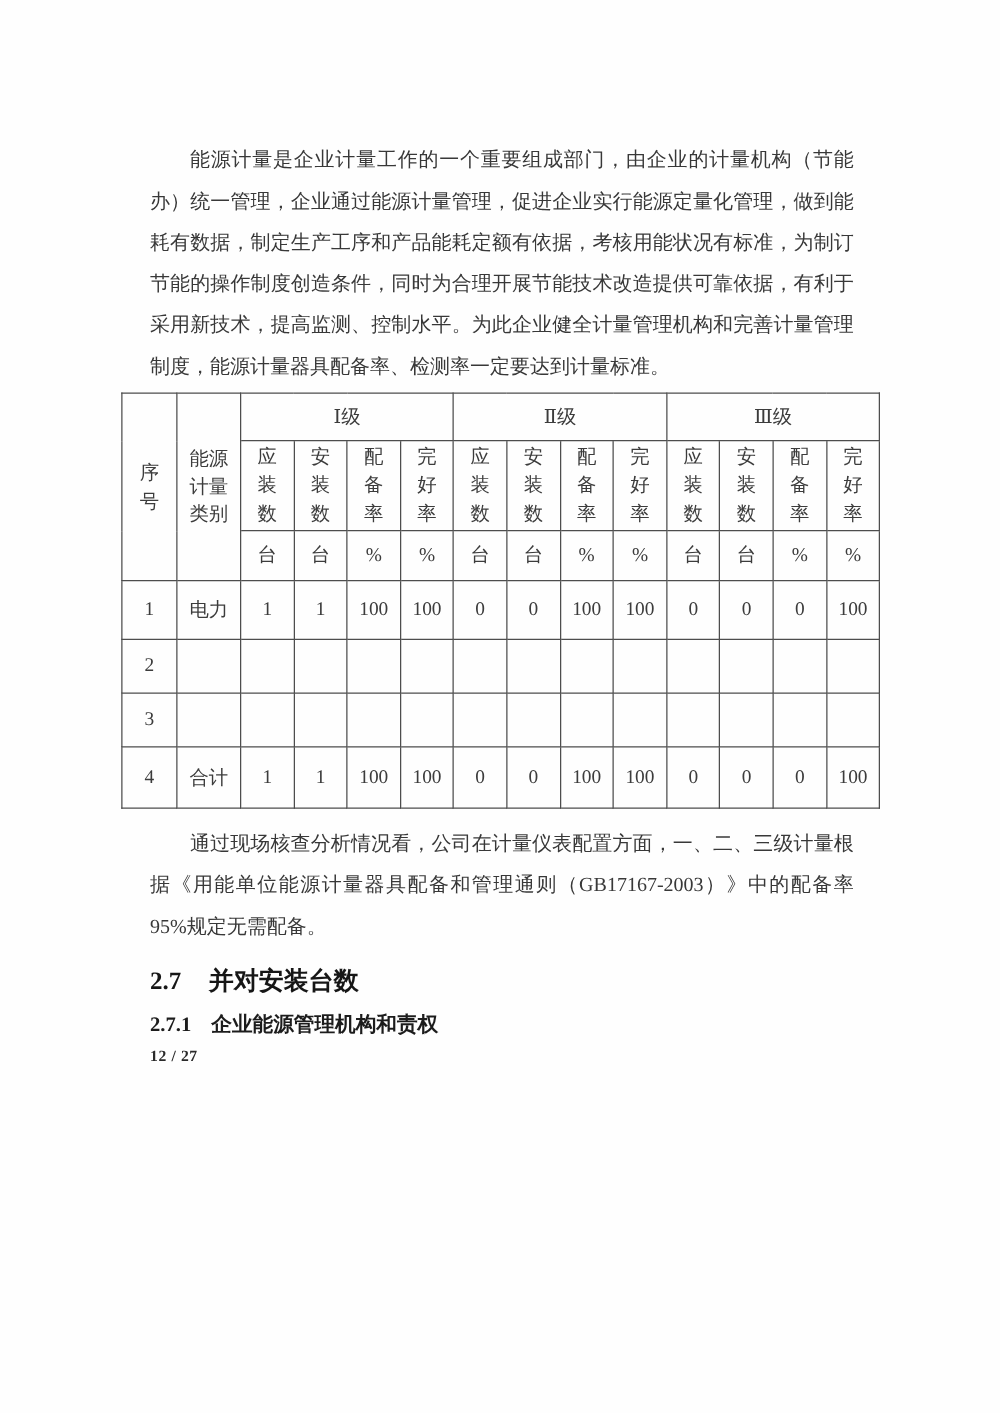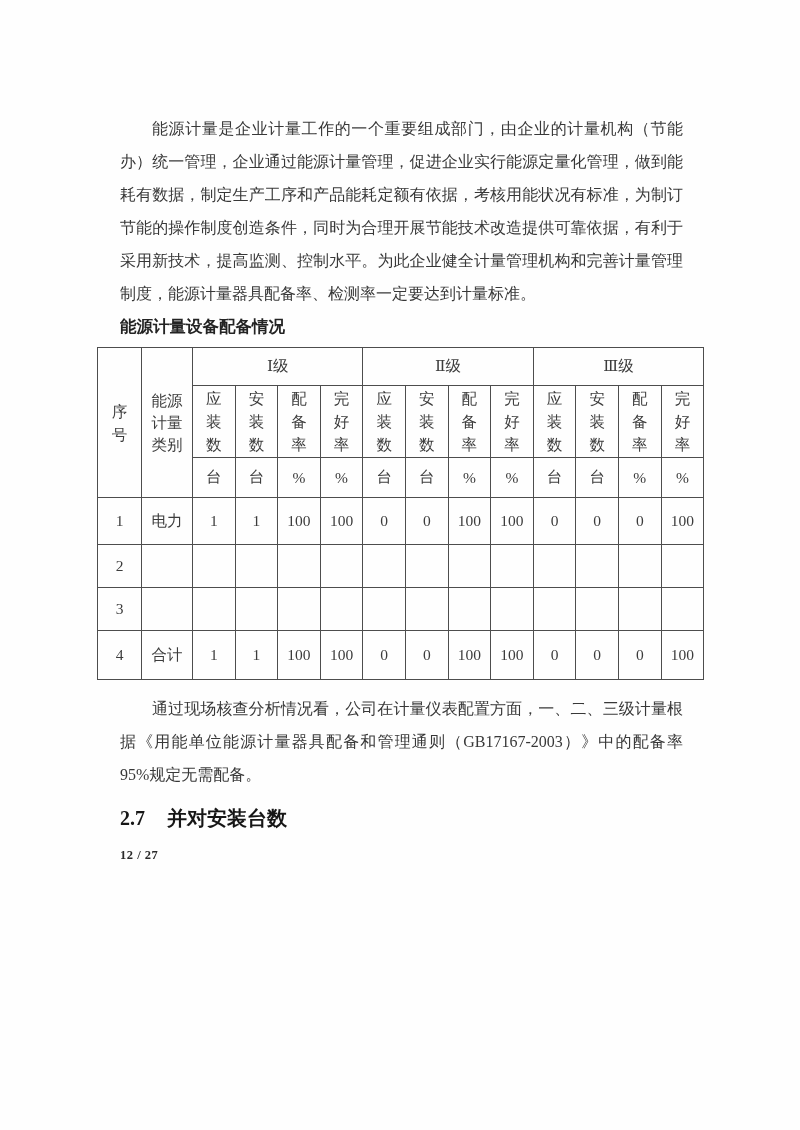--- a/index.html
+++ b/index.html
@@ -71,36 +71,35 @@
   .h4 {
     font-size: 16.5px;
     font-weight: bold;
     color: #1c1c1c;
     margin: 0 0 3px 0;
     line-height: 28px;
   }
   .h4 .sec-num { margin-right: 16px; }
 
   .footer {
-    margin-top: 15px;
+    margin-top: 4px;
     font-size: 12.5px;
     font-weight: bold;
     color: #2a2a2a;
     letter-spacing: 0.5px;
   }
 </style>
 </head>
 <body>
 
 <div class="page">
   <div class="content">
 
     <p class="para indent">能源计量是企业计量工作的一个重要组成部门，由企业的计量机构（节能办）统一管理，企业通过能源计量管理，促进企业实行能源定量化管理，做到能耗有数据，制定生产工序和产品能耗定额有依据，考核用能状况有标准，为制订节能的操作制度创造条件，同时为合理开展节能技术改造提供可靠依据，有利于采用新技术，提高监测、控制水平。为此企业健全计量管理机构和完善计量管理制度，能源计量器具配备率、检测率一定要达到计量标准。</p>
 
-    <h3 class="subheading">能源计量设备配备情况</h3>
 
 
 
     <table class="meter-table">
         <colgroup>
           <col style="width: 44px;">
           <col style="width: 51px;">
           <col style="width: 42.6px;">
           <col style="width: 42.6px;">
           <col style="width: 42.6px;">
@@ -218,17 +217,20 @@
           </tr>
         </tbody>
       </table>
 
     <p class="para indent">通过现场核查分析情况看，公司在计量仪表配置方面，一、二、三级计量根据《用能单位能源计量器具配备和管理通则（GB17167-2003）》中的配备率 95%规定无需配备。</p>
 
     <h2 class="h2">
       <span class="sec-num">2.7</span><span>并对安装台数</span>
     </h2>
 
+    <h4 class="h4">
+      <span class="sec-num">2.7.1</span><span>企业能源管理机构和责权</span>
+    </h4>
 
 
     <div class="footer">12 / 27</div>
   </div>
 </div>
 
 </body></html>

